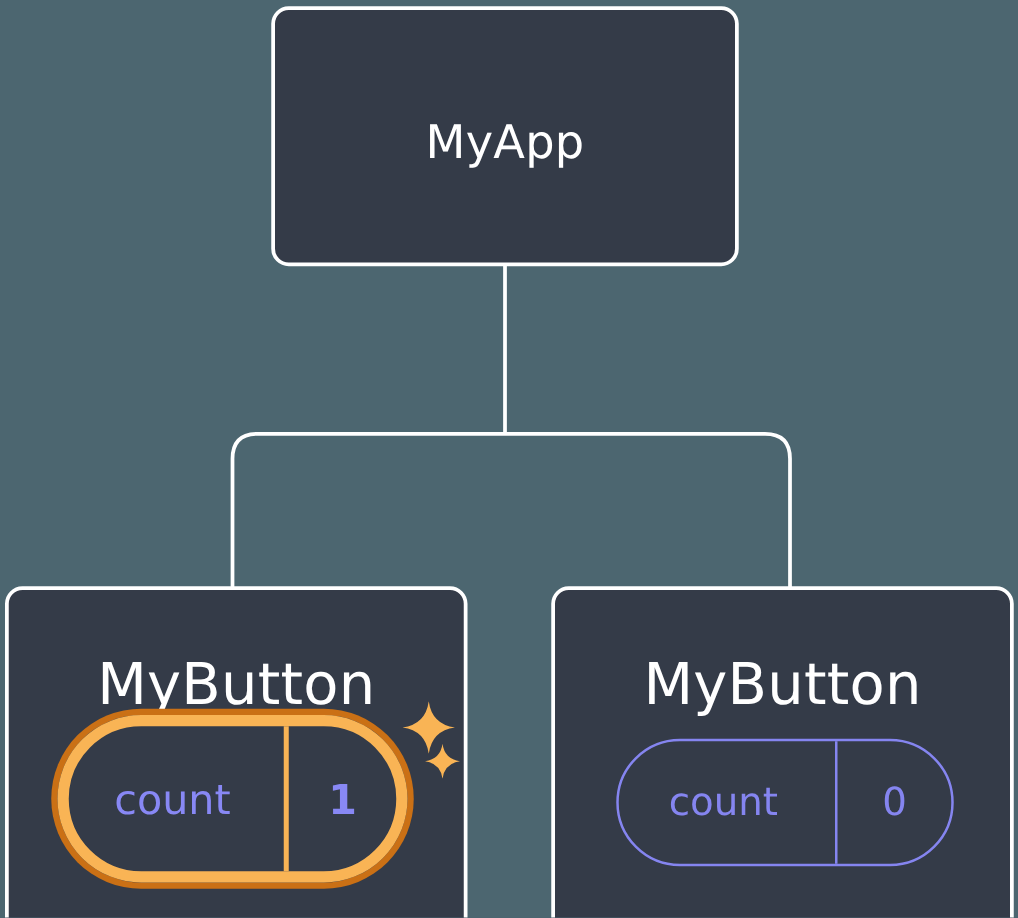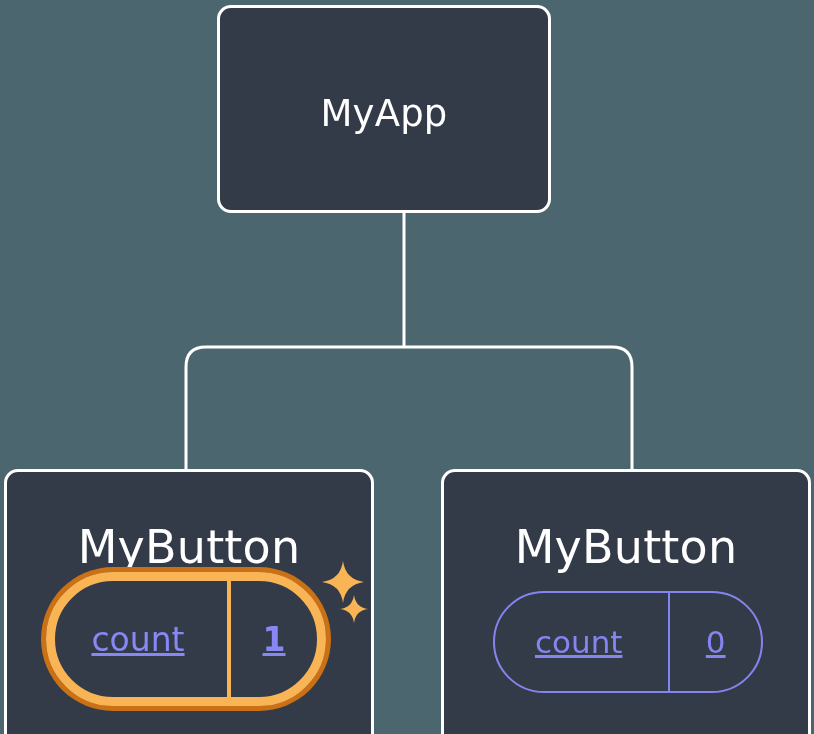--- a/index.html
+++ b/index.html
@@ -46,21 +46,21 @@
     text-align: center;
     color: #ffffff;
     font-weight: 400;
     letter-spacing: 0.2px;
     white-space: nowrap;
   }
 
   #card-root {
     left: 217px;
     top: 5px;
-    width: 334px;
+    width: 374px;
     height: 208px;
     padding-left: 20px;
   }
   #card-root .node-title {
     top: 84px;
     font-size: 37px;
   }
 
   #card-child-0 {
     left: 4px;
@@ -87,21 +87,20 @@
     align-items: stretch;
     border-radius: 999px;
   }
   .pill .pill-key,
   .pill .pill-val {
     display: flex;
     align-items: center;
     justify-content: center;
     box-sizing: border-box;
     white-space: nowrap;
-    text-decoration: underline;
   }
 
   
   .pill.plain {
     border: 2px solid #8585f0;
   }
   .pill.plain .pill-key {
     color: #8585f0;
     font-size: 31px;
     font-weight: 400;

